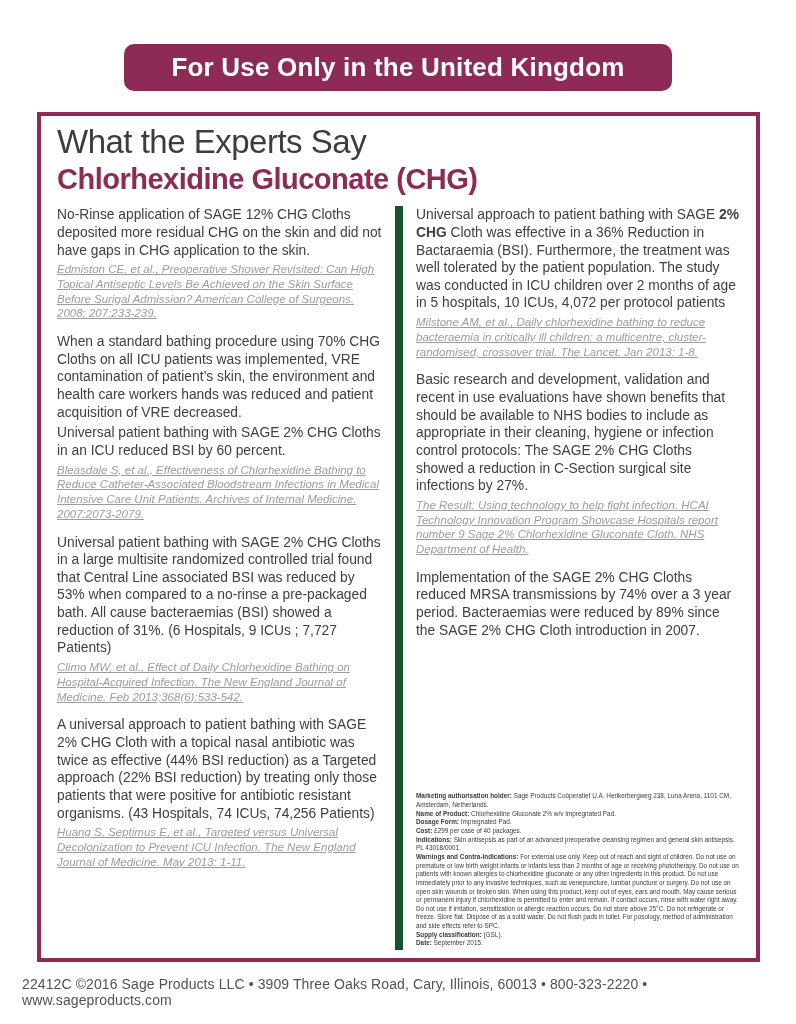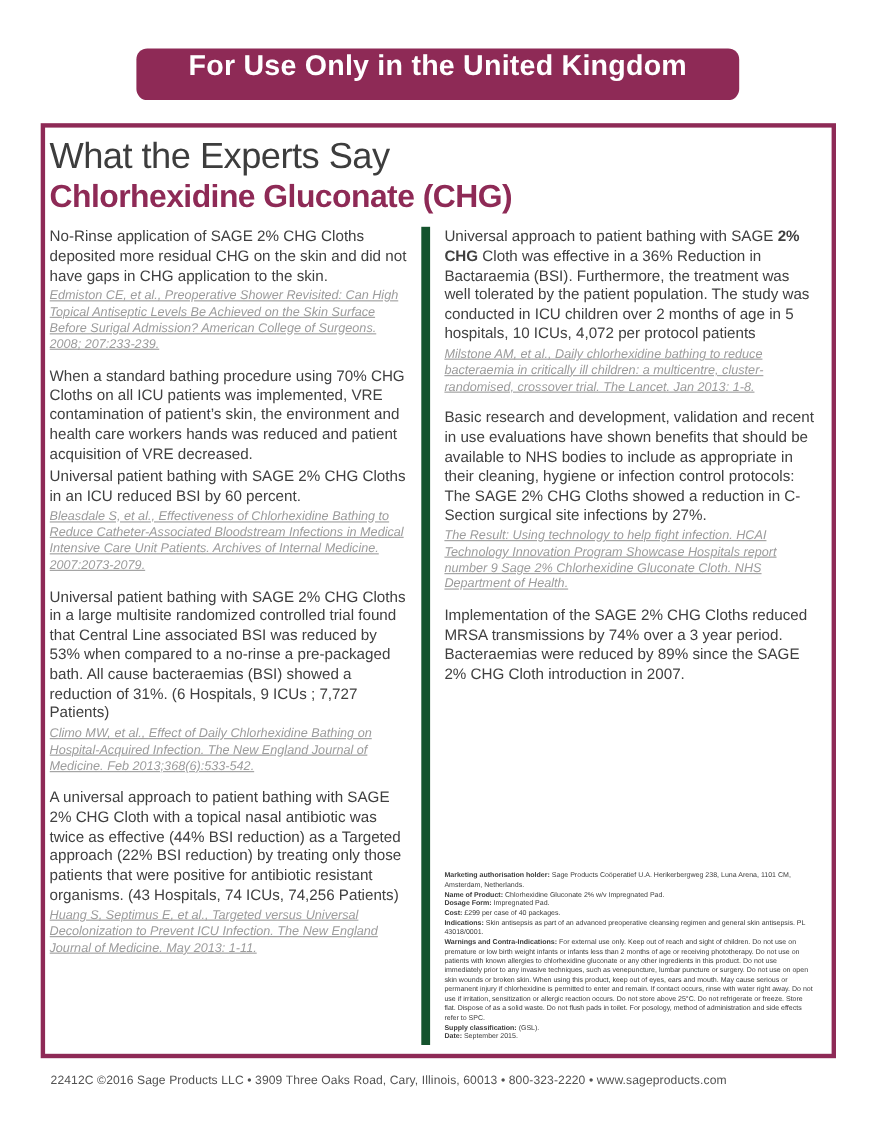--- a/index.html
+++ b/index.html
@@ -14,35 +14,35 @@
   }
   .banner {
     position: absolute;
     left: 124px;
     top: 44px;
     width: 548px;
     height: 47px;
     background: #8e2a56;
     border-radius: 10px;
     display: flex;
-    align-items: flex-start;
+    align-items: center;
     justify-content: center;
     color: #ffffff;
     font-weight: 700;
     font-size: 26px;
     letter-spacing: 0.2px;
   }
   .main-box {
     position: absolute;
     left: 37px;
     top: 112px;
     width: 723px;
     height: 850px;
     border: 4px solid #8e2a56;
-    padding: 6px 15px 8px 4px;
+    padding: 6px 15px 8px 16px;
     display: flex;
     flex-direction: column;
   }
   h1.doc-title {
     font-size: 33px;
     font-weight: 400;
     color: #3d3d3d;
     margin: 2px 0 0 0;
     letter-spacing: -0.5px;
     line-height: 1.1;
@@ -99,44 +99,44 @@
     margin-top: auto;
     font-size: 6.4px;
     line-height: 1.35;
     color: #3b3b3b;
     padding-bottom: 2px;
   }
   .fine-print div { margin: 0; }
   .fp-label { font-weight: 700; }
   .footer {
     position: absolute;
-    left: 46px;
+    left: 22px;
     top: 976px;
-    font-size: 11px;
+    font-size: 14px;
     color: #525252;
     letter-spacing: 0.1px;
   }
 </style>
 </head>
 <body>
 
 <div class="page">
 
   <div class="banner">
     <span>For Use Only in the United Kingdom</span>
   </div>
 
   <div class="main-box">
     <h1 class="doc-title">What the Experts Say</h1>
     <h2 class="product-title">Chlorhexidine Gluconate (CHG)</h2>
 
     <div class="columns">
       <div class="col-left">
         <div id="left-entries">
-            <p class="body-para">No-Rinse application of SAGE 2% CHG Cloths deposited more residual CHG on the skin and did not have gaps in CHG application to the skin.</p>
+            <p class="body-para">No-Rinse application of SAGE 12% CHG Cloths deposited more residual CHG on the skin and did not have gaps in CHG application to the skin.</p>
             <p class="citation">Edmiston CE, et al., Preoperative Shower Revisited: Can High Topical Antiseptic Levels Be Achieved on the Skin Surface Before Surigal Admission? American College of Surgeons. 2008; 207:233-239.</p>
             <p class="body-para">When a standard bathing procedure using 70% CHG Cloths on all ICU patients was implemented, VRE contamination of patient’s skin, the environment and health care workers hands was reduced and patient acquisition of VRE decreased.</p>
             <p class="body-para">Universal patient bathing with SAGE 2% CHG Cloths in an ICU reduced BSI by 60 percent.</p>
             <p class="citation">Bleasdale S, et al., Effectiveness of Chlorhexidine Bathing to Reduce Catheter-Associated Bloodstream Infections in Medical Intensive Care Unit Patients. Archives of Internal Medicine. 2007:2073-2079.</p>
             <p class="body-para">Universal patient bathing with SAGE 2% CHG Cloths in a large multisite randomized controlled trial found that Central Line associated BSI was reduced by 53% when compared to a no-rinse a pre-packaged bath. All cause bacteraemias (BSI) showed a reduction of 31%. (6 Hospitals, 9 ICUs ; 7,727 Patients)</p>
             <p class="citation">Climo MW, et al., Effect of Daily Chlorhexidine Bathing on Hospital-Acquired Infection. The New England Journal of Medicine. Feb 2013;368(6):533-542.</p>
             <p class="body-para">A universal approach to patient bathing with SAGE 2% CHG Cloth with a topical nasal antibiotic was twice as effective (44% BSI reduction) as a Targeted approach (22% BSI reduction) by treating only those patients that were positive for antibiotic resistant organisms. (43 Hospitals, 74 ICUs, 74,256 Patients)</p>
             <p class="citation">Huang S, Septimus E, et al., Targeted versus Universal Decolonization to Prevent ICU Infection. The New England Journal of Medicine. May 2013: 1-11.</p>
           </div>
       </div>

